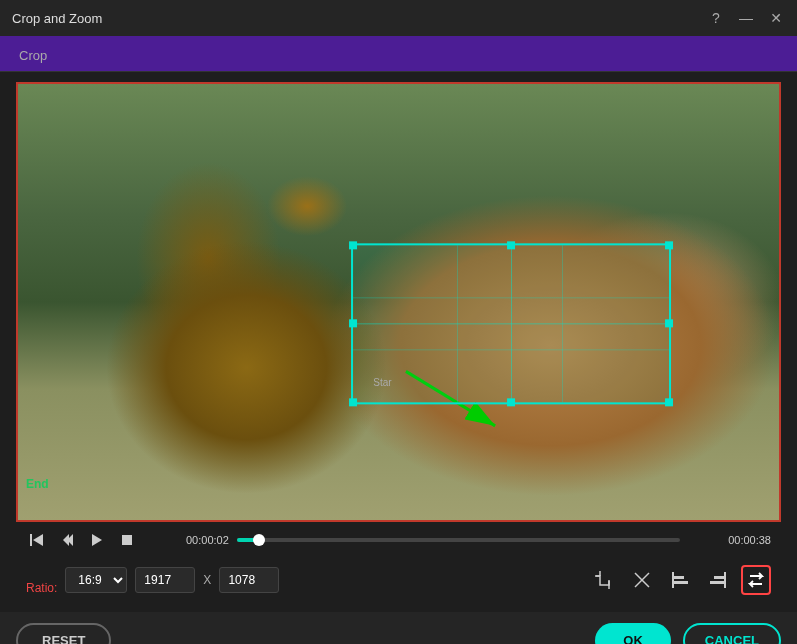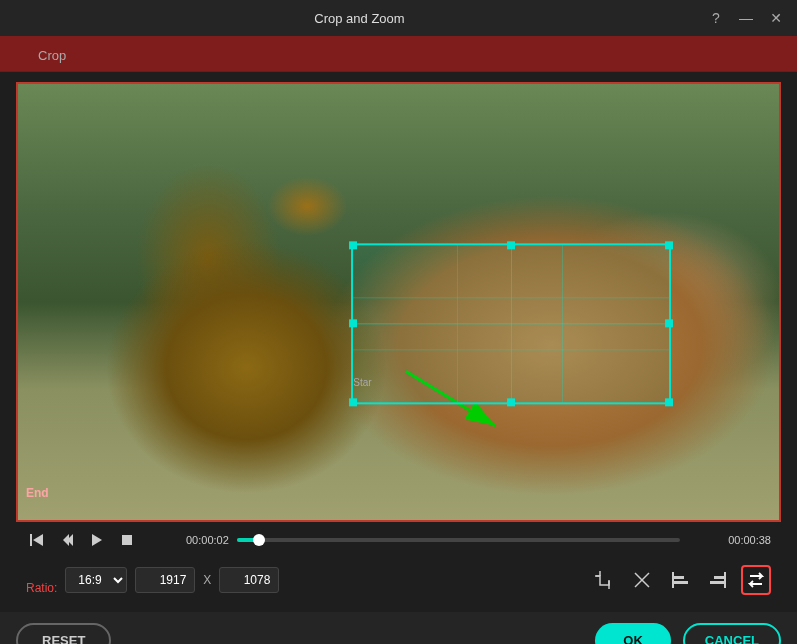--- a/index.html
+++ b/index.html
@@ -19,46 +19,45 @@
       height: 36px;
       display: flex;
       align-items: center;
       padding: 0 12px;
       user-select: none;
     }
     .titlebar-title {
       font-size: 13px;
       color: #ddd;
       flex: 1;
-      text-align: center;
     }
     .titlebar-controls {
       display: flex;
       gap: 12px;
       align-items: center;
     }
     .titlebar-btn {
       width: 18px;
       height: 18px;
       display: flex;
       align-items: center;
       justify-content: center;
       cursor: pointer;
       color: #aaa;
       font-size: 14px;
     }
     .titlebar-btn.close { color: #aaa; }
 
     
     .tabs {
-      background: #7f1d1d;
+      background: #4c1d95;
       height: 36px;
       display: flex;
       align-items: flex-end;
-      padding: 0 24px;
+      padding: 0 5px;
       border-bottom: 1px solid #333;
     }
     .tab {
       padding: 6px 14px;
       font-size: 13px;
       cursor: pointer;
       color: #aaa;
       border-bottom: 2px solid transparent;
     }
     .tab.active {
@@ -97,23 +96,23 @@
         radial-gradient(ellipse 120px 160px at 25% 40%, #7a5c12 0%, transparent 60%),
         radial-gradient(ellipse 80px 60px at 38% 28%, #9a7018 0%, transparent 50%),
         radial-gradient(ellipse 300px 200px at 70% 60%, #b8844a 0%, #9a6830 50%, transparent 75%),
         radial-gradient(ellipse 200px 150px at 85% 50%, #c8986a 0%, transparent 60%),
         linear-gradient(180deg, #6a8855 0%, #4a6640 30%, #3a5530 50%, #8a9060 70%, #a0a070 100%);
     }
 
     
     .end-label {
       position: absolute;
-      bottom: 20px;
+      bottom: 29px;
       left: 8px;
-      color: #fca5a5;
+      color: #22c55e;
       font-size: 12px;
       font-weight: bold;
     }
 
     
     .selection-box {
       position: absolute;
       top: 55%;
       left: 48%;
       width: 42%;
@@ -173,21 +172,21 @@
       top: 0; left: 0;
       width: 100%;
       height: 100%;
       pointer-events: none;
     }
 
     
     .star-label {
       position: absolute;
       bottom: 14px;
-      left: 0;
+      left: 20px;
       color: #aaa;
       font-size: 10px;
     }
 
     
     .playback-bar {
       background: #1e1e1e;
       height: 36px;
       display: flex;
       align-items: center;
@@ -262,21 +261,21 @@
     }
     .dimension-input {
       background: #2a2a2a;
       border: 1px solid #444;
       color: #fff;
       padding: 3px 8px;
       font-size: 12px;
       border-radius: 3px;
       width: 60px;
       height: 26px;
-      text-align: right;
+      text-align: left;
     }
     .x-label {
       font-size: 12px;
       color: #aaa;
     }
     .options-spacer { flex: 1; }
     .icon-btn {
       width: 30px;
       height: 30px;
       display: flex;

